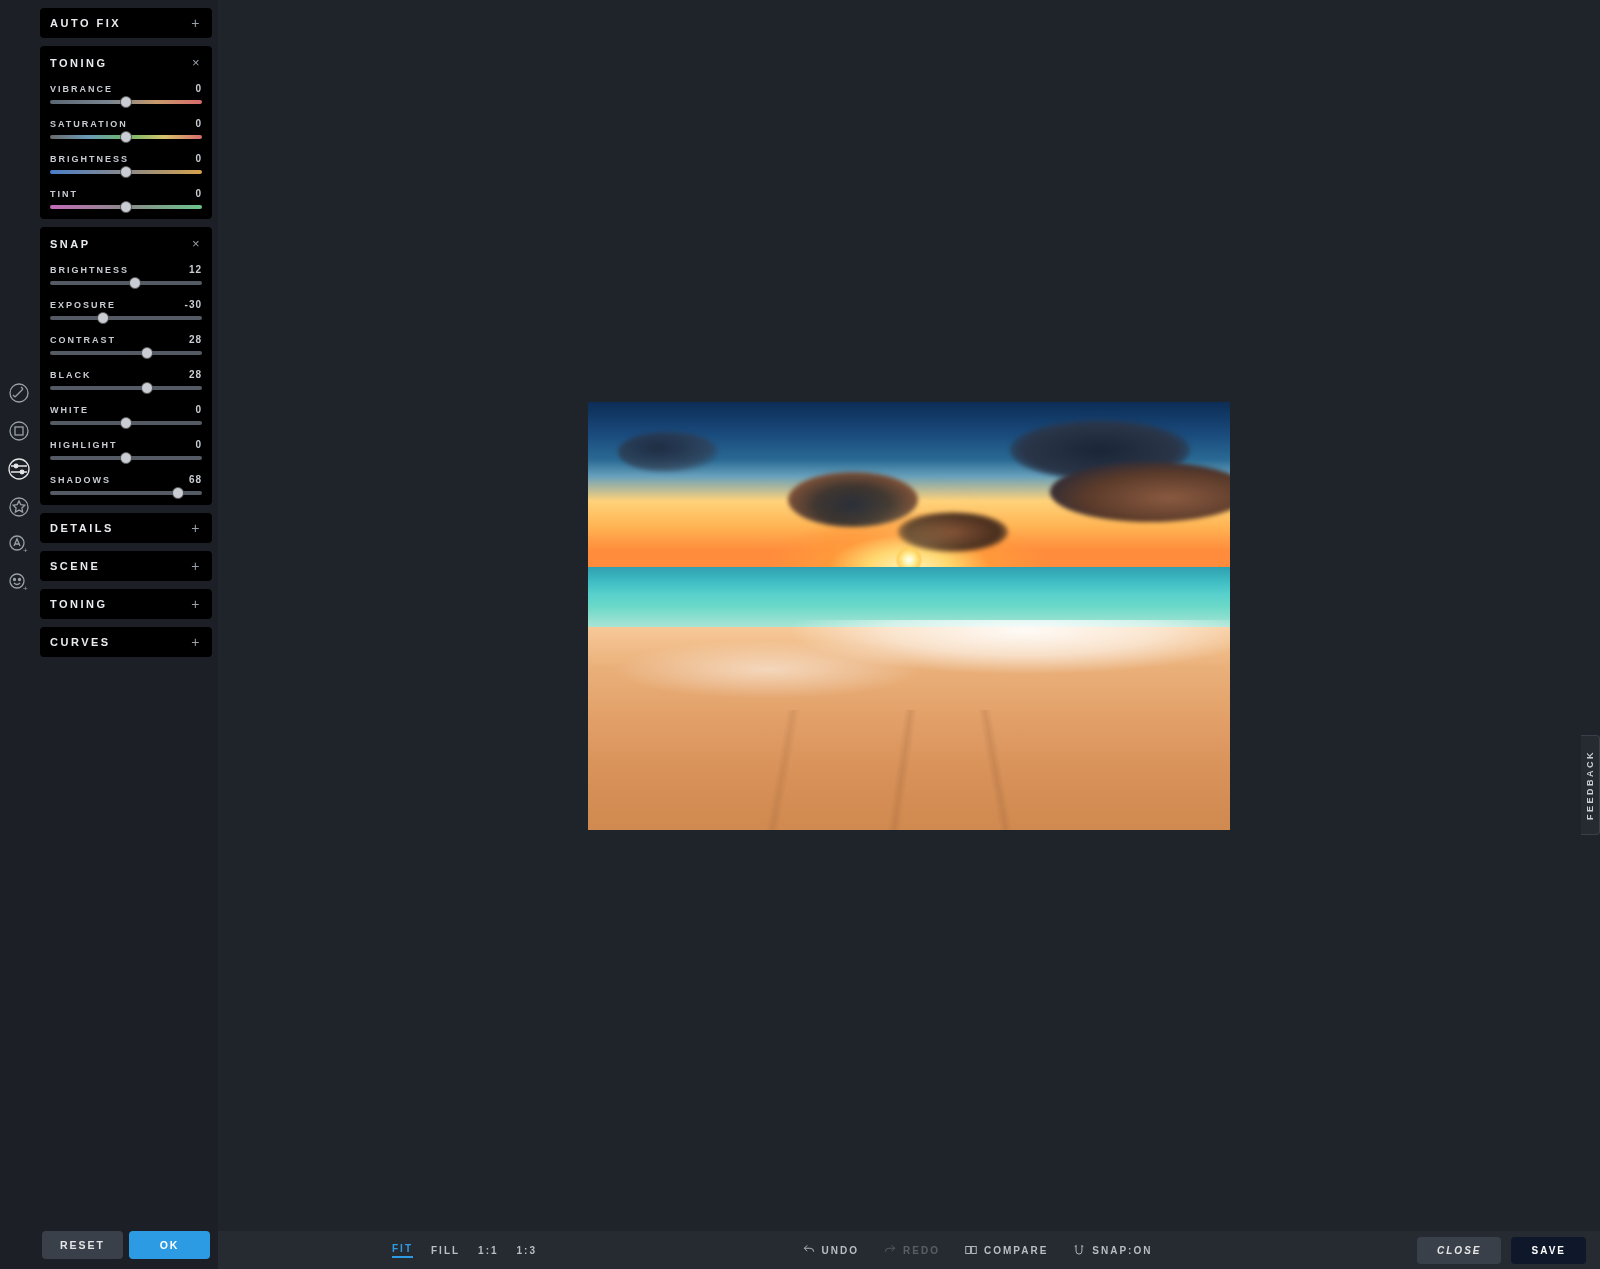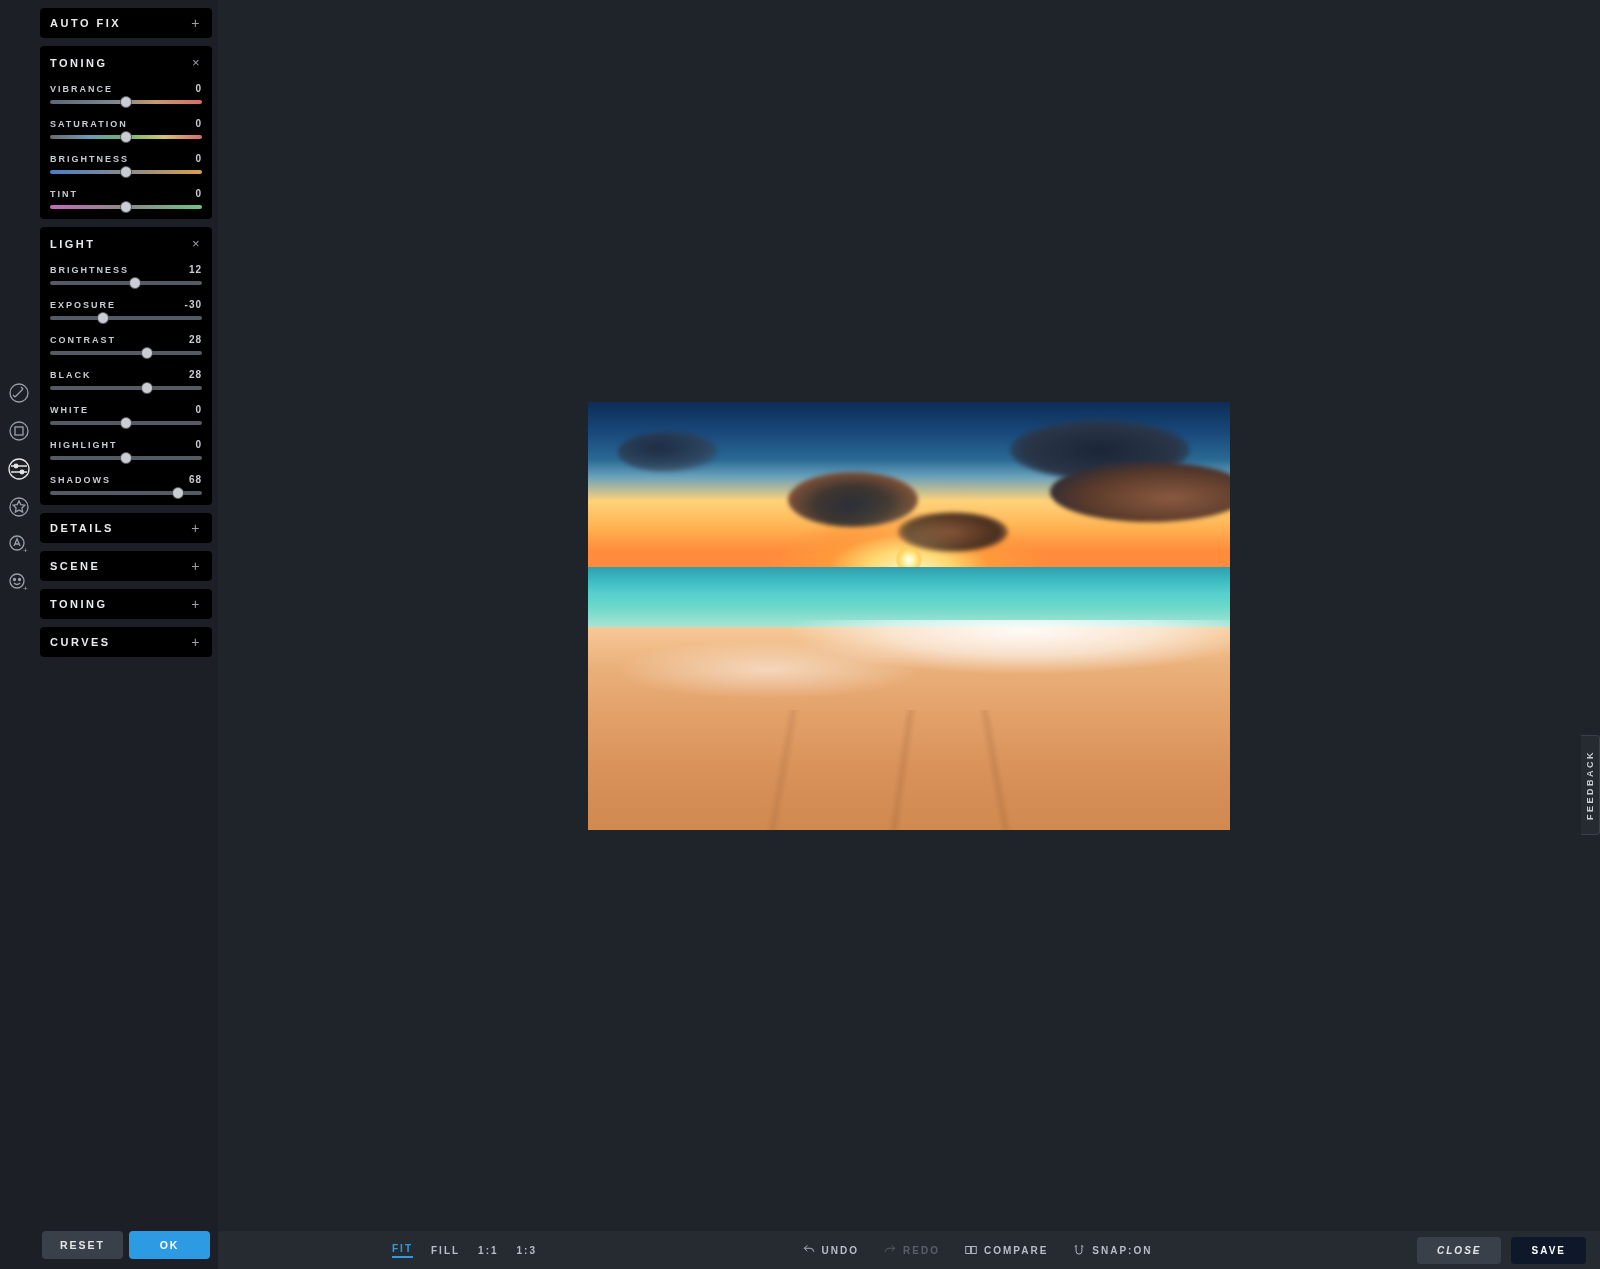--- a/index.html
+++ b/index.html
@@ -331,21 +331,21 @@
               <span>TINT</span>
               <span class="slider-value">0</span>
             </div>
             <div class="slider-track gradient-tint">
               <div class="slider-knob" style="left: 50%;"></div>
             </div>
           </div>
         </div>
         <div class="panel">
           <div class="panel-header">
-            <span class="panel-title">LIGHT</span>
+            <span class="panel-title">SNAP</span>
             <span class="close-icon">×</span>
           </div>
           <div class="slider-group">
             <div class="slider-head">
               <span>BRIGHTNESS</span>
               <span class="slider-value">12</span>
             </div>
             <div class="slider-track">
               <div class="slider-knob" style="left: 56%;"></div>
             </div>

